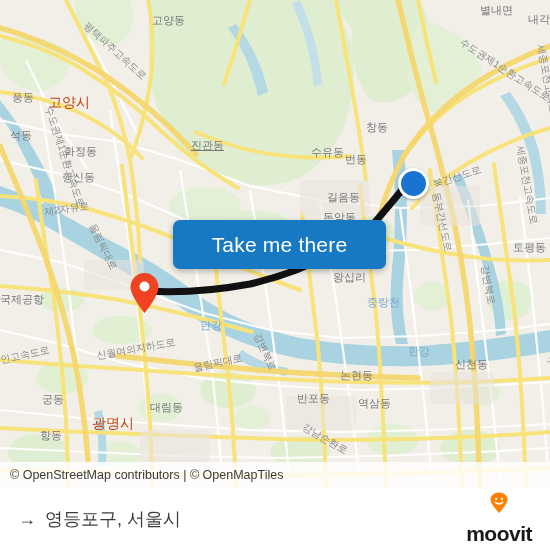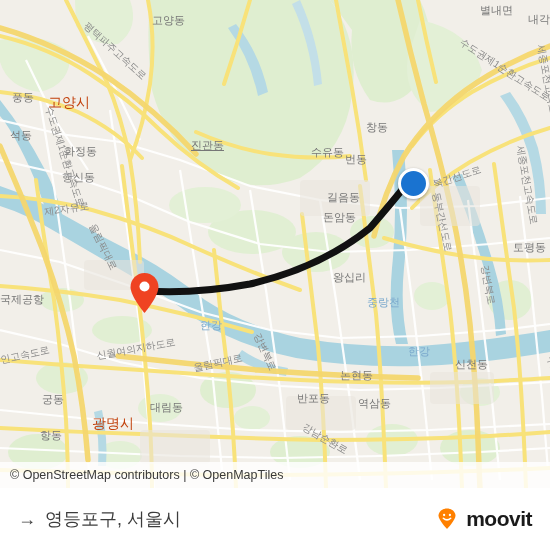--- a/index.html
+++ b/index.html
@@ -30,21 +30,21 @@
 
   #attribution{position:absolute;left:0;top:462px;width:550px;height:26px;
       background:rgba(255,255,255,.82);display:flex;align-items:center;z-index:50;}
   #attribution span{font-size:12.5px;color:#3a3a3a;padding-left:10px;}
 
   
   #bottombar{position:absolute;left:0;top:488px;width:550px;height:62px;background:#fff;
       display:flex;align-items:center;justify-content:space-between;padding:0 18px;box-sizing:border-box;}
   #route-text{display:flex;align-items:center;gap:9px;font-size:18px;color:#3c3c3c;}
   #route-arrow{font-size:18px;color:#3c3c3c;}
-  #moovit-logo{display:flex;align-items:center;gap:8px;}
+  #moovit-logo{display:flex;align-items:center;gap:8px;flex-direction:column;}
   #moovit-wordmark{font-size:21px;font-weight:bold;color:#1a1a1a;letter-spacing:-.5px;}
 </style>
 </head>
 <body>
 
 <div id="app">
 
   <div id="map">
 
     <svg width="550" height="488" viewBox="0 0 550 488">
@@ -205,20 +205,23 @@
 
     <div id="dest-marker">
       <svg width="31" height="42" viewBox="0 0 31 42">
         <path d="M15.5,41 C15.5,41 29.5,24.5 29.5,15 C29.5,7.3 23.2,1 15.5,1 C7.8,1 1.5,7.3 1.5,15 C1.5,24.5 15.5,41 15.5,41 Z" fill="#ef4322"></path>
         <circle cx="15.5" cy="14.5" r="5" fill="#ffffff"></circle>
       </svg>
     </div>
 
     <div id="origin-marker"></div>
 
+    <div id="btn-take-me-there">
+      <span>Take me there</span>
+    </div>
 
     <div id="attribution">
       <span>© OpenStreetMap contributors | © OpenMapTiles</span>
     </div>
   </div>
 
   <div id="bottombar">
     <div id="route-text">
       <span id="route-arrow">→</span>
       <span>영등포구, 서울시</span>

